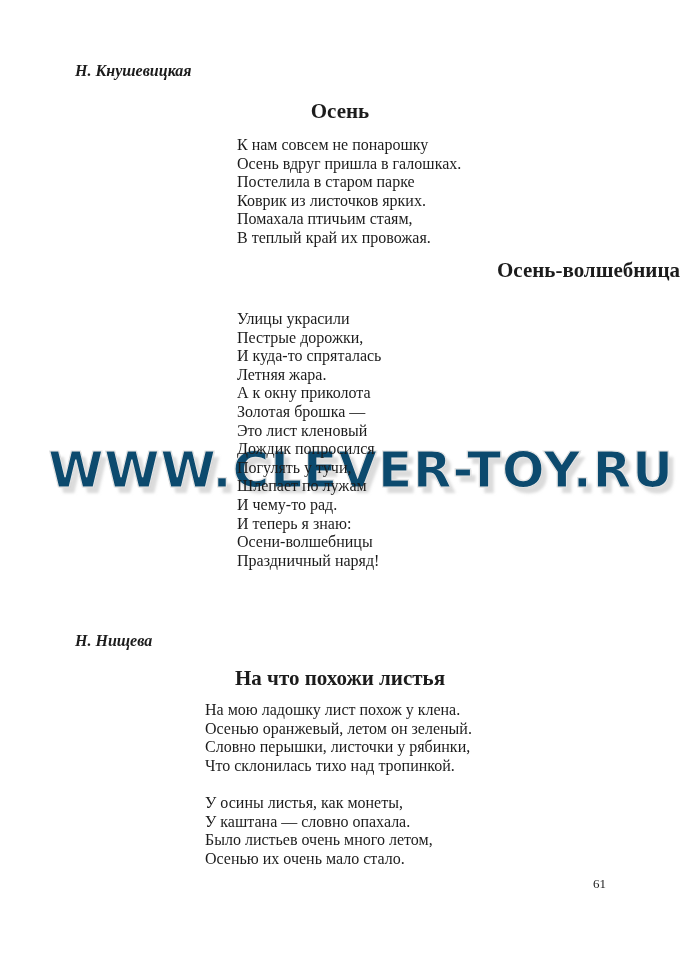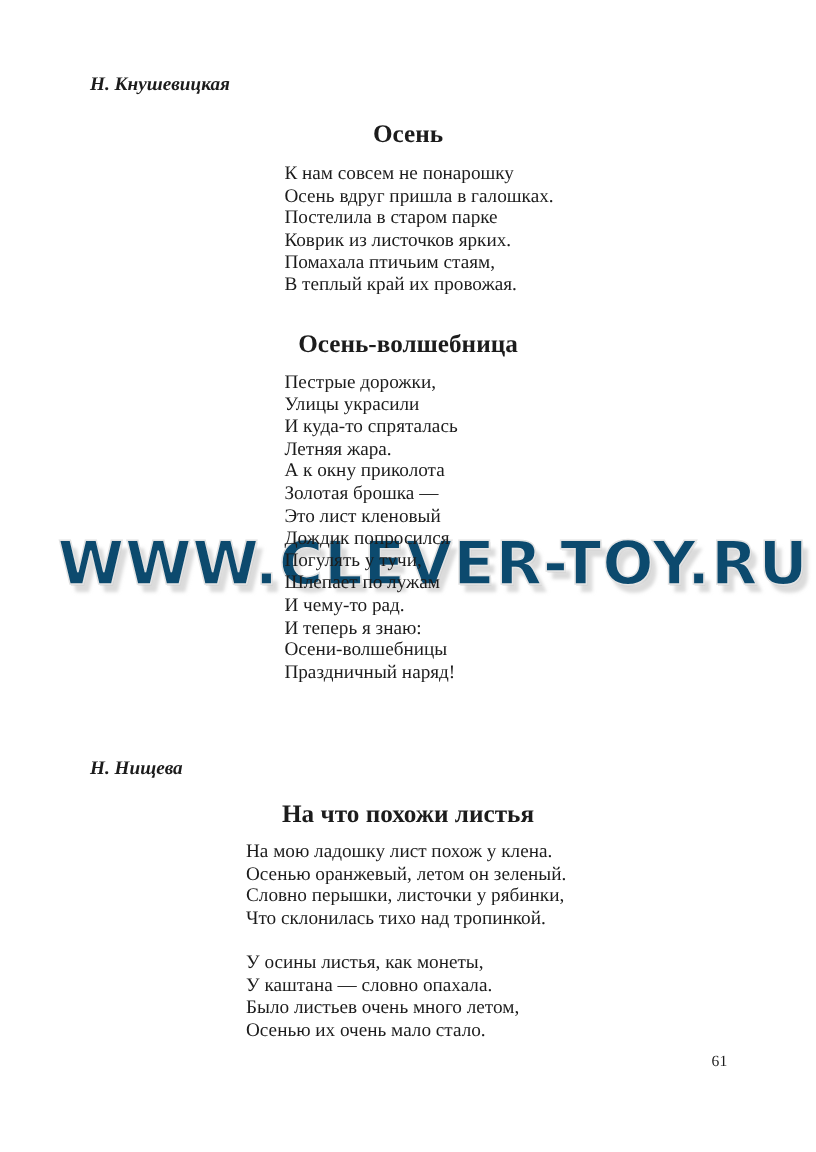--- a/index.html
+++ b/index.html
@@ -34,21 +34,21 @@
   }
   .author-1{top:62px;}
   .author-2{top:632px;}
   .title{
     position:absolute;left:0;width:100%;
     text-align:center;
     font-size:21px;font-weight:bold;
     margin:0;z-index:1;
   }
   .title-1{top:99px;}
-  .title-2{top:274px;}
+  .title-2{top:258px;text-align:right;}
   .title-3{top:666px;}
   .poem{
     position:absolute;
     font-size:16px;line-height:18.6px;
     z-index:1;
   }
   .poem-1{top:136px;left:237px;}
   .poem-2{top:310px;left:237px;}
   .poem-3{top:701px;left:205px;}
   .poem-line{min-height:18.6px;white-space:nowrap;}
@@ -73,22 +73,22 @@
       <div class="poem-line">Осень вдруг пришла в галошках.</div>
       <div class="poem-line">Постелила в старом парке</div>
       <div class="poem-line">Коврик из листочков ярких.</div>
       <div class="poem-line">Помахала птичьим стаям,</div>
       <div class="poem-line">В теплый край их провожая.</div>
     </div>
 
   <h2 class="title title-2">Осень-волшебница</h2>
 
   <div class="poem poem-2">
+      <div class="poem-line">Улицы украсили</div>
       <div class="poem-line">Пестрые дорожки,</div>
-      <div class="poem-line">Улицы украсили</div>
       <div class="poem-line">И куда-то спряталась</div>
       <div class="poem-line">Летняя жара.</div>
       <div class="poem-line">А к окну приколота</div>
       <div class="poem-line">Золотая брошка —</div>
       <div class="poem-line">Это лист кленовый</div>
       <div class="poem-line">Дождик попросился</div>
       <div class="poem-line">Погулять у тучи,</div>
       <div class="poem-line">Шлепает по лужам</div>
       <div class="poem-line">И чему-то рад.</div>
       <div class="poem-line">И теперь я знаю:</div>

